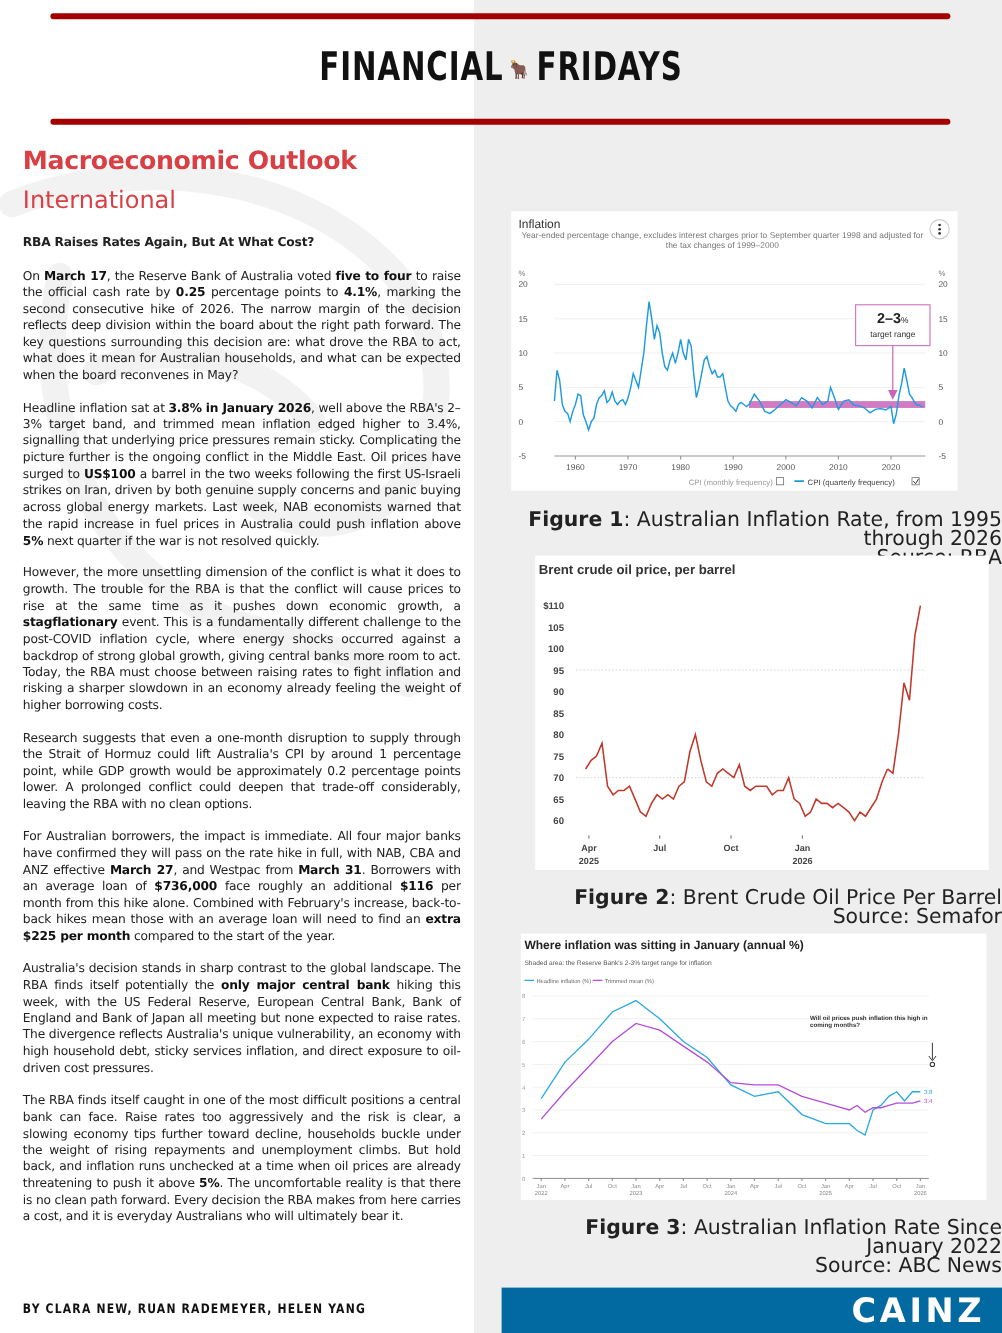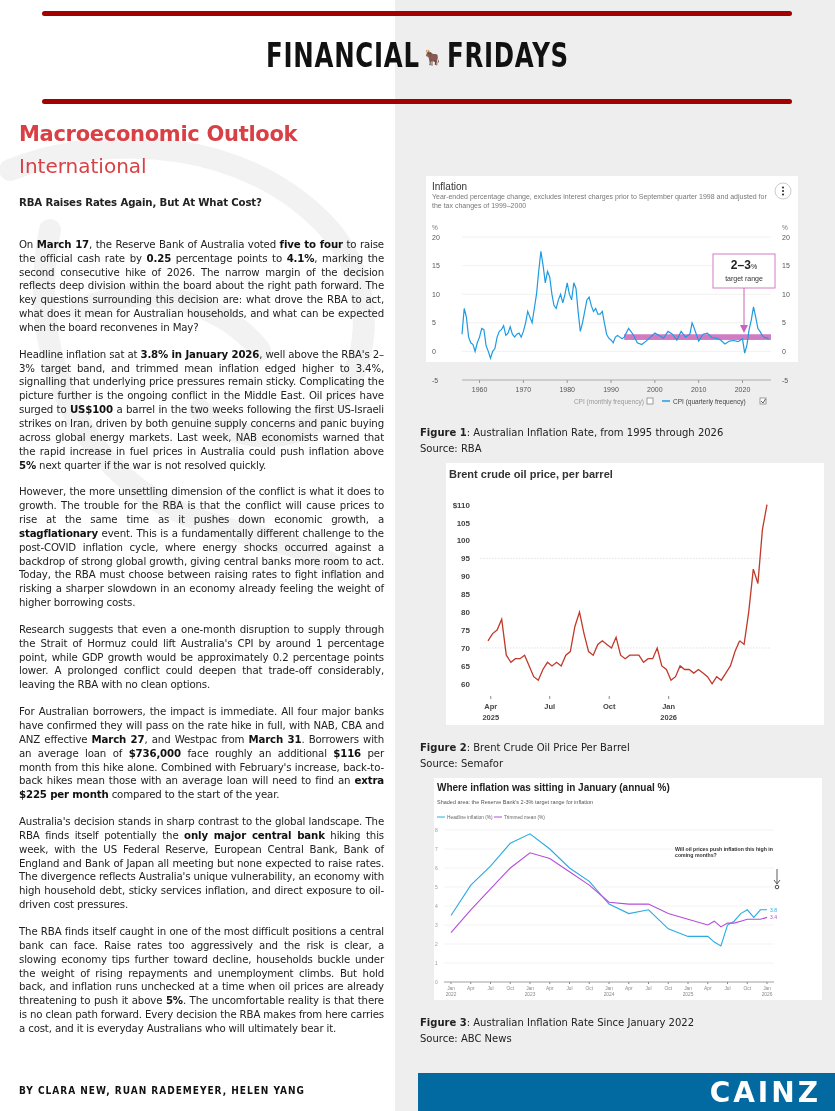--- a/index.html
+++ b/index.html
@@ -10,32 +10,32 @@
   .watermark { position: absolute; left: -20px; top: 110px; width: 420px; height: 900px; opacity: 0.07; pointer-events: none; }
   .hr-top { position: absolute; left: 84px; top: 11px; width: 389px; height: 5px; background: #a30000; border-radius: 3px; }
 
   .masthead { position: absolute; left: 0; top: 36px; width: 835px; text-align: center; font-family: "DejaVu Sans", sans-serif; font-weight: 900; font-size: 33px; letter-spacing: 1px; color: #111; transform: scaleX(0.74); transform-origin: center; }
   .masthead .bull { display: inline-block; font-size: 16px; font-weight: 400; color: #666; vertical-align: middle; margin: 0 8px; }
 
   .section-title { position: absolute; left: 19px; top: 122px; font-family: "DejaVu Sans", sans-serif; font-weight: 700; font-size: 21px; color: #d94045; letter-spacing: -0.3px; }
   .section-sub { position: absolute; left: 19px; top: 154px; font-family: "DejaVu Sans", sans-serif; font-size: 20px; color: #d94045; }
 
   .article { position: absolute; left: 19px; top: 196px; width: 365px; font-family: "DejaVu Sans", sans-serif; font-size: 10.2px; line-height: 13.85px; color: #222; text-align: justify; letter-spacing: -0.15px; }
-  .article h2 { font-size: 10.2px; font-weight: 700; margin-bottom: 28px; text-align: left; }
+  .article h2 { font-size: 10.2px; font-weight: 700; margin-bottom: 14px; text-align: left; }
   .article p { margin-bottom: 13px; }
   .article b { font-weight: 700; color: #111; }
 
   .byline { position: absolute; left: 19px; top: 1084px; font-family: "DejaVu Sans", sans-serif; font-weight: 700; font-size: 11px; letter-spacing: 1.2px; color: #111; transform: scaleX(0.82); transform-origin: left; }
 
   .card { position: absolute; background: #ffffff; }
-  .fig1 { left: 426px; top: 176px; width: 372px; height: 186px; }
+  .fig1 { left: 426px; top: 176px; width: 372px; height: 233px; text-align: center; }
   .fig2 { left: 446px; top: 463px; width: 378px; height: 262px; font-weight: bold; }
   .fig3 { left: 434px; top: 778px; width: 388px; height: 222px; }
 
-  .caption { position: absolute; left: 420px; width: 415px; text-align: left; font-family: "DejaVu Sans", sans-serif; font-size: 10px; line-height: 16px; color: #222; }
+  .caption { position: absolute; left: 420px; width: 415px; text-align: right; font-family: "DejaVu Sans", sans-serif; font-size: 17px; line-height: 16px; color: #222; }
   .caption b { font-weight: 700; }
 
   .footer-bar { position: absolute; left: 418px; top: 1073px; width: 417px; height: 38px; background: #0369a1; }
   .footer-brand { position: absolute; right: 14px; top: 3px; font-family: "DejaVu Sans", sans-serif; font-weight: 900; font-size: 28px; letter-spacing: 3px; color: #ffffff; }
 
   svg text { font-family: "Liberation Sans", sans-serif; }
 </style>
 </head>
 <body>
 

